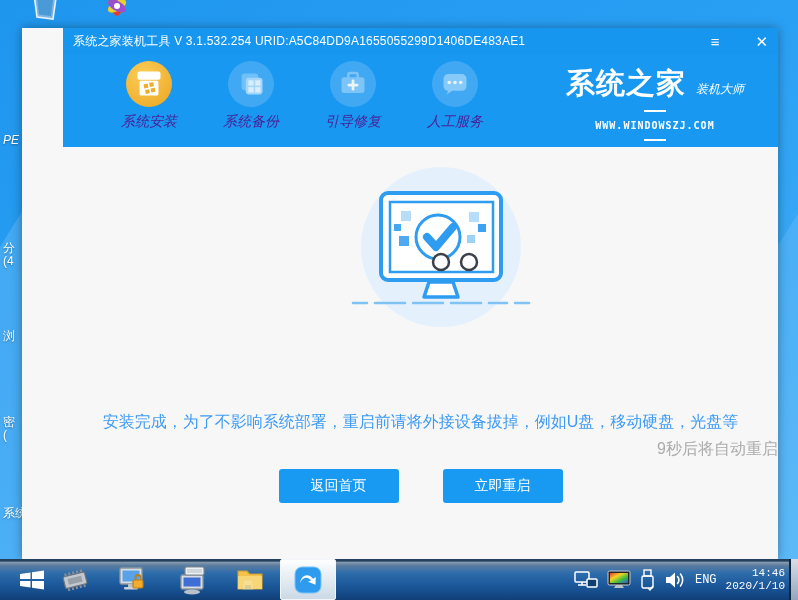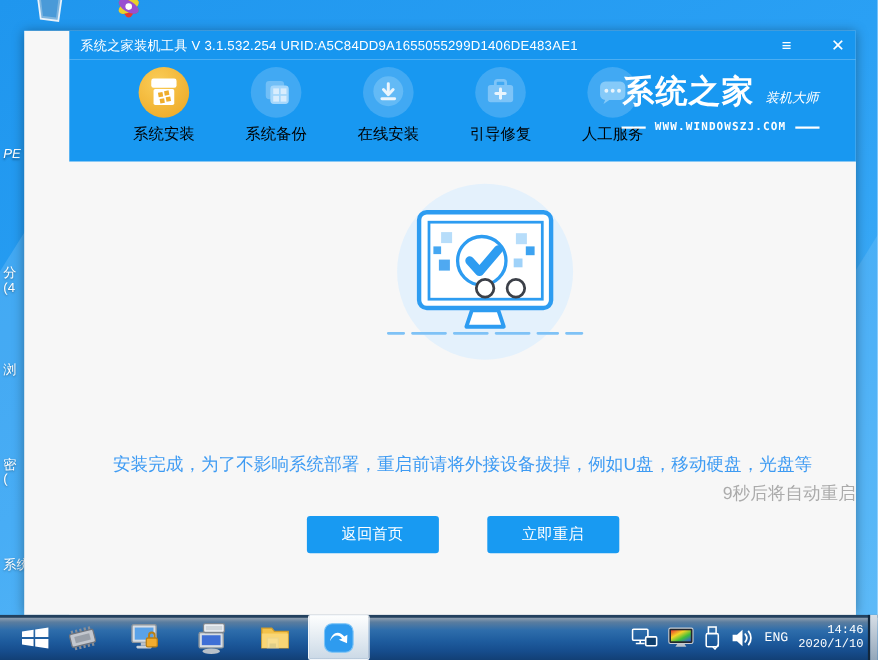--- a/index.html
+++ b/index.html
@@ -20,26 +20,26 @@
   #titlebar { height:26px; background:#1796EF; display:flex; align-items:center; padding:0 10px; }
   #titlebar .title { color:#fff; font-size:12px; letter-spacing:.2px; }
   .win-controls { margin-left:auto; display:flex; align-items:center; gap:18px; }
   .win-controls .ctl { color:#fff; font-size:15px; line-height:15px; cursor:pointer; }
   .ctl-min-bar { width:12px; height:2px; background:#fff; margin-top:8px; }
 
   #navbar { height:93px; background:#1898F1; position:relative; display:flex; padding-left:35px; }
   .nav-item { width:102px; display:flex; flex-direction:column; align-items:center; padding-top:7px; cursor:pointer; }
   .nav-circle { width:46px; height:46px; border-radius:50%; background:#41A9F3; display:flex; align-items:center; justify-content:center; }
   .nav-item.active .nav-circle { background:radial-gradient(circle at 38% 30%,#FACD58,#EFAD2B 80%); }
-  .nav-label { margin-top:6px; color:#000000; font-size:14px; }
+  .nav-label { margin-top:6px; color:#4c1d95; font-size:14px;font-style:italic; }
   #logo { position:absolute; right:18px; top:10px; width:210px; text-align:center; color:#fff; }
   #logo .brand-row { display:flex; align-items:baseline; justify-content:center; gap:10px; }
   #logo .brand { font-size:29px; font-weight:bold; letter-spacing:1px; }
   #logo .tagline { font-size:12px;font-style:italic; }
-  #logo .site-row { margin-top:6px; display:flex; align-items:center; justify-content:center; gap:8px; }
+  #logo .site-row { margin-top:6px; display:flex; align-items:center; justify-content:center; gap:8px;flex-direction:column; }
   #logo .dash { width:22px; height:2px; background:#fff; }
   #logo .site { font-size:10px; font-weight:bold; letter-spacing:1px; font-family:"DejaVu Sans Mono", monospace; }
 
   #content { position:relative; height:412px; background:#F7F7F7; }
   #illustration { position:absolute; left:278px; top:8px; }
   #message { position:absolute; top:265px; width:100%; text-align:center; color:#3E9BF3; font-size:16px; }
   #countdown { position:absolute; top:292px; width:100%; text-align:right; color:#ABABAB; font-size:16px; }
   #btn-row { position:absolute; top:322px; width:100%; display:flex; justify-content:center; gap:44px; }
   .btn { width:120px; height:34px; background:#189AF2; color:#fff; font-size:14px; border:none; border-radius:3px;
          display:flex; align-items:center; justify-content:center; cursor:pointer; font-family:"Liberation Sans",sans-serif; }
@@ -129,33 +129,20 @@
               <rect x="19.5" y="18.5" width="5" height="5"></rect>
               <rect x="26" y="18.5" width="5" height="5"></rect>
               <rect x="19.5" y="25" width="5" height="5"></rect>
               <rect x="26" y="25" width="5" height="5"></rect>
             </g>
           </svg>
         </span>
         <span class="nav-label">系统备份</span>
       </div>
 
-      <div class="nav-item">
-        <span class="nav-circle">
-          <svg width="46" height="46" viewBox="0 0 44 44">
-            <circle cx="22" cy="21" r="13" fill="#63BAF6"></circle>
-            <g stroke="#EAF5FD" stroke-width="2.6" fill="none" stroke-linecap="round" stroke-linejoin="round">
-              <path d="M22 14.5 v8.5"></path>
-              <path d="M17.8 19.5 L22 24 l4.2 -4.5"></path>
-              <path d="M16.5 27.5 h11"></path>
-            </g>
-          </svg>
-        </span>
-        <span class="nav-label">在线安装</span>
-      </div>
 
       <div class="nav-item">
         <span class="nav-circle">
           <svg width="46" height="46" viewBox="0 0 44 44">
             <rect x="17.5" y="11.5" width="9" height="6" rx="2" fill="none" stroke="#7DC4F8" stroke-width="2.4"></rect>
             <rect x="11" y="15.5" width="22" height="15" rx="2.5" fill="#7DC4F8"></rect>
             <g stroke="#EAF5FD" stroke-width="2.6" stroke-linecap="round">
               <path d="M22 19 v8"></path>
               <path d="M18 23 h8"></path>
             </g>

